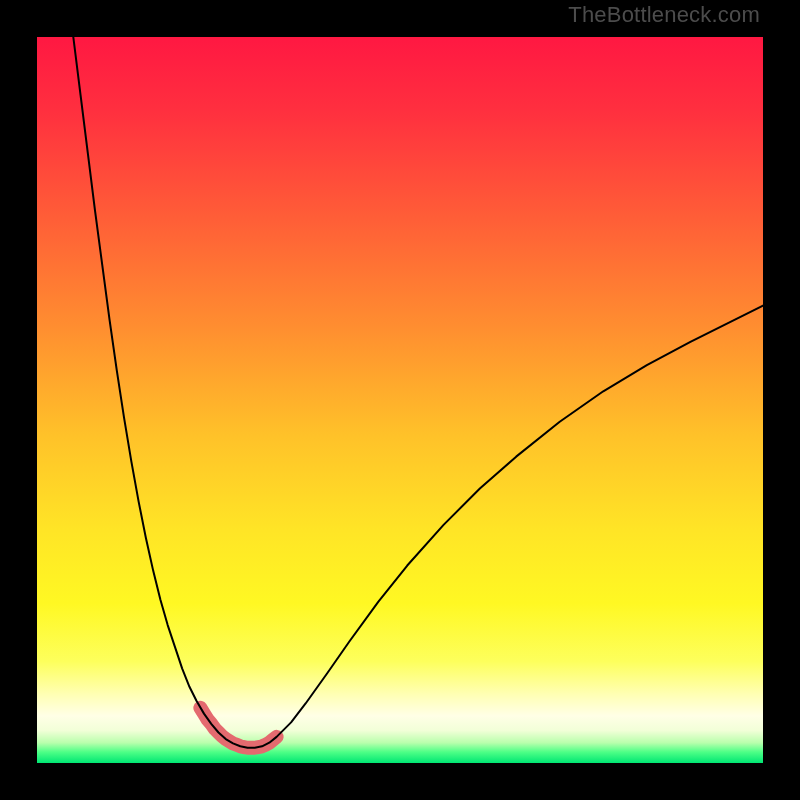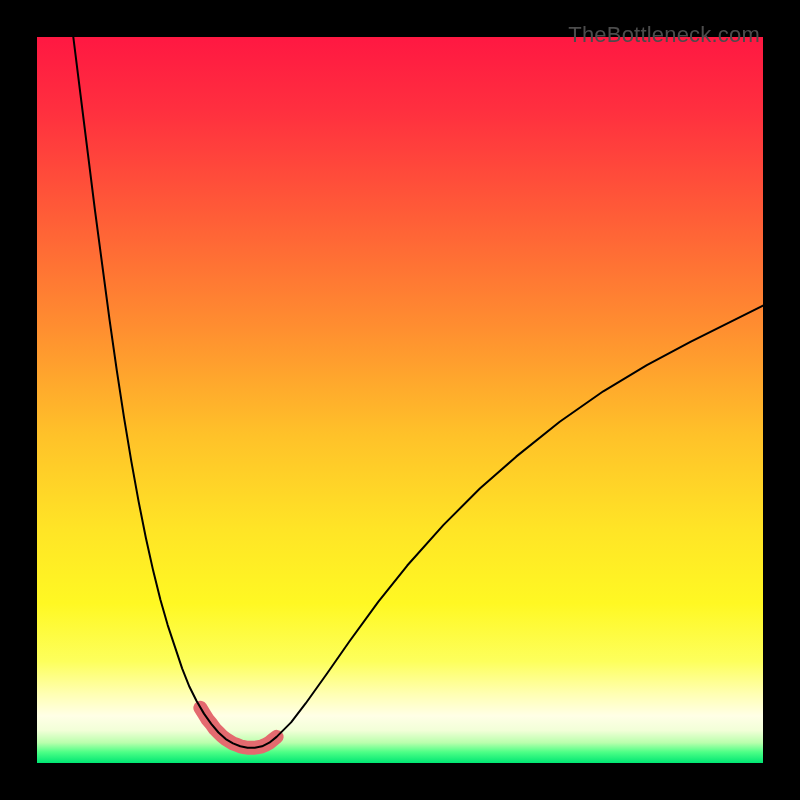--- a/index.html
+++ b/index.html
@@ -27,21 +27,21 @@
   .gradient-bg {
     position: absolute;
     inset: 0;
   }
   .curve-svg {
     position: absolute;
     inset: 0;
   }
   .watermark {
     position: absolute;
-    top: 22px;
+    top: 2px;
     right: 40px;
     color: #4c4c4c;
     font-size: 22px;
     letter-spacing: 0.2px;
     font-weight: 400;
     user-select: none;
   }
 </style>
 </head>
 <body>

